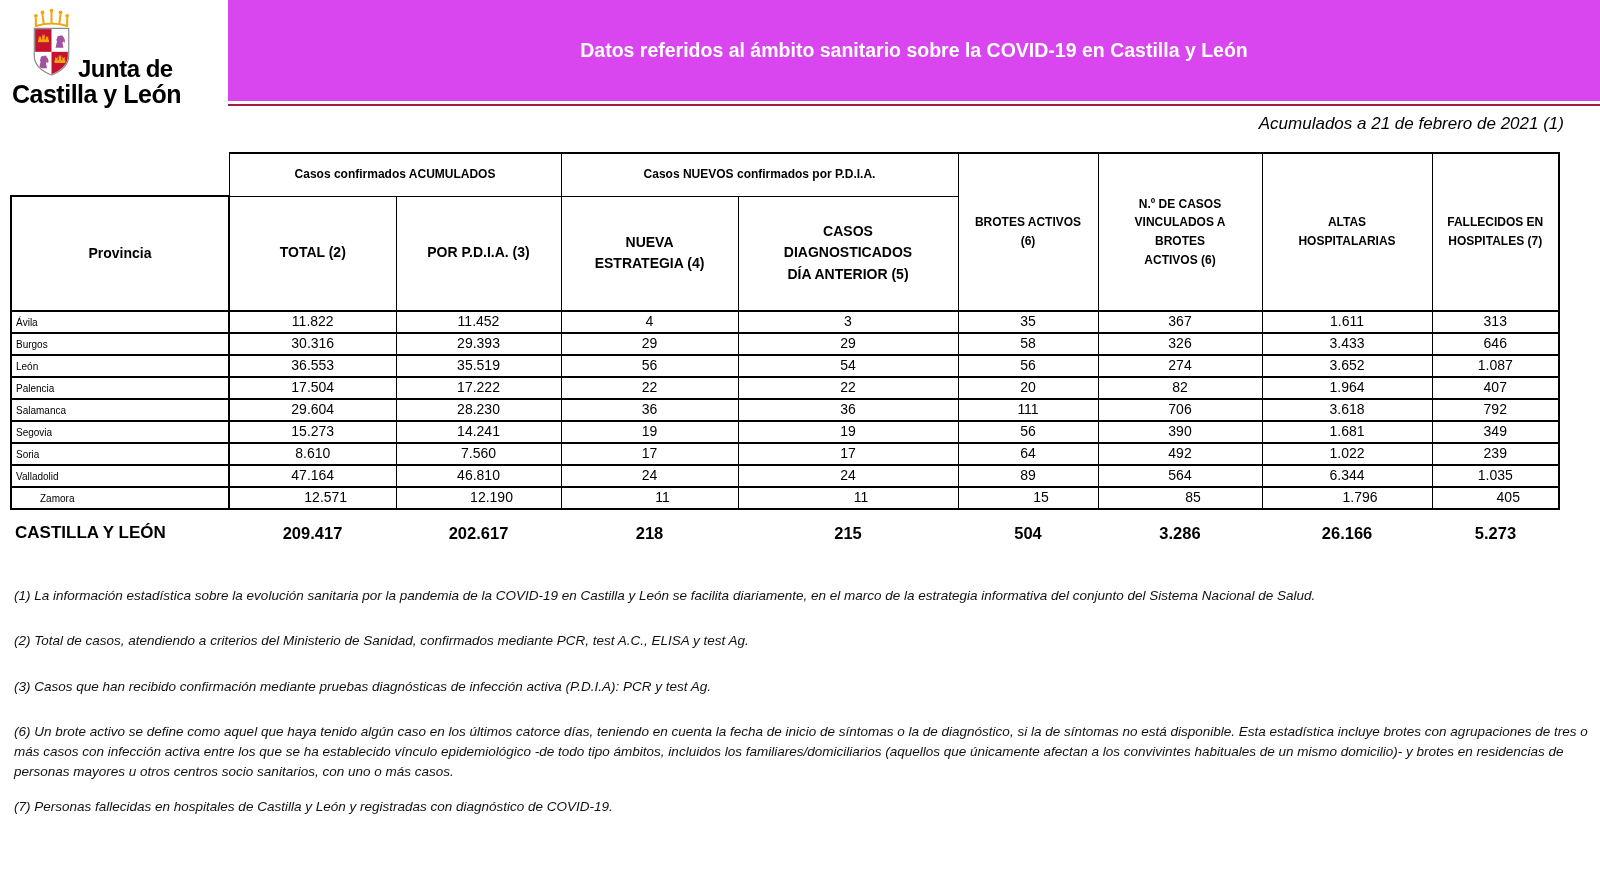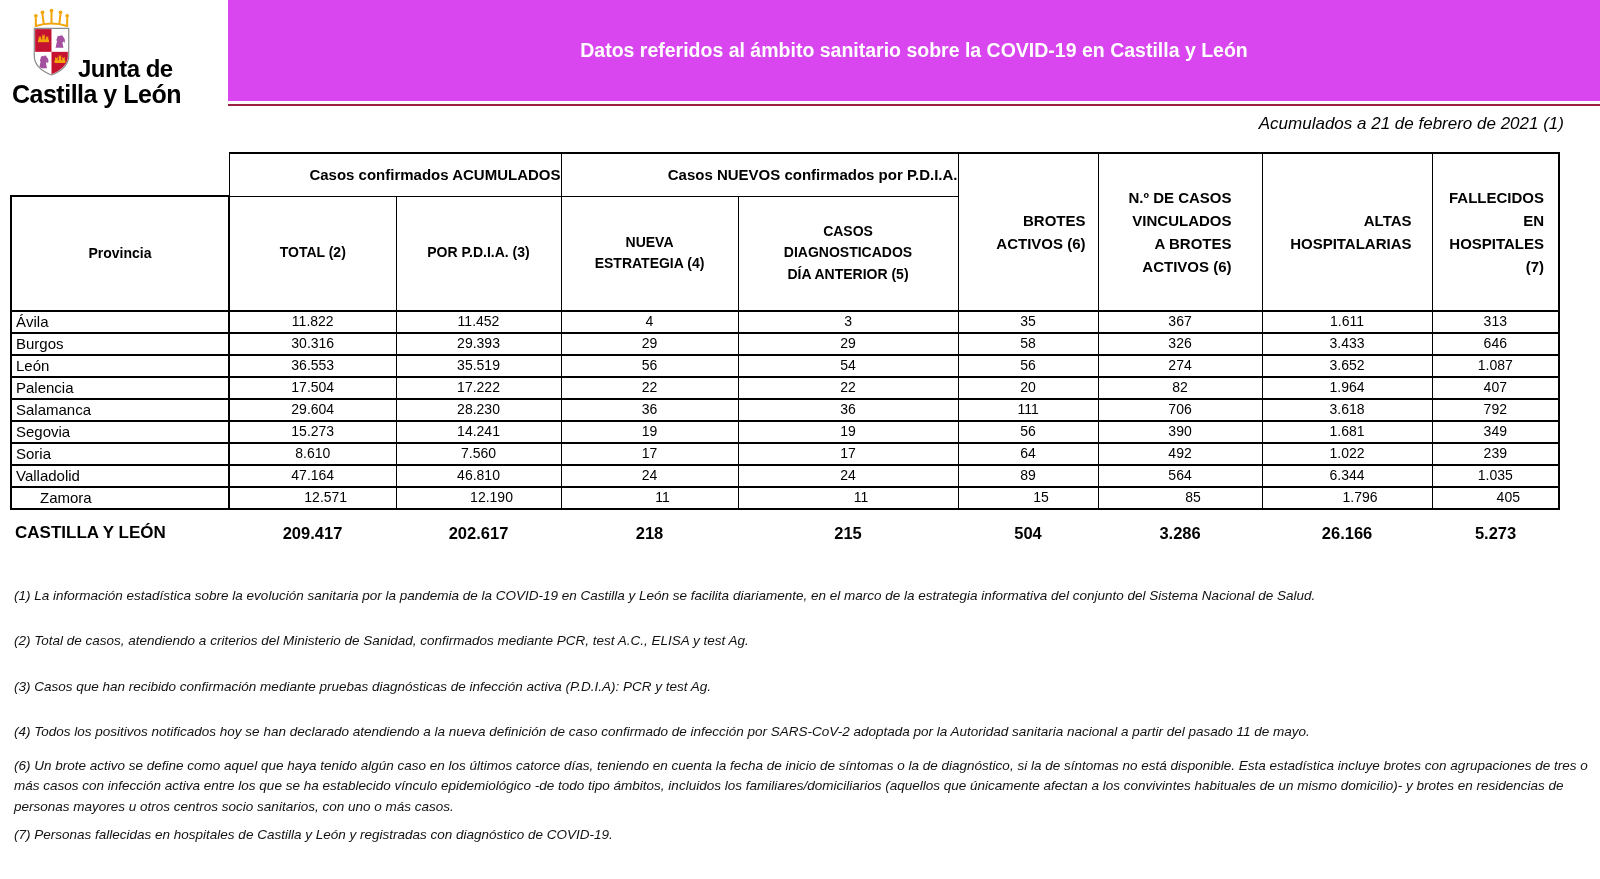--- a/index.html
+++ b/index.html
@@ -32,38 +32,38 @@
   
   .tablewrap { position:absolute; left:10px; top:152px; }
   table { border-collapse:collapse; table-layout:fixed; width:1548px; }
   col.c1{width:218px} col.c2{width:167px} col.c3{width:165px} col.c4{width:177px}
   col.c5{width:220px} col.c6{width:140px} col.c7{width:164px} col.c8{width:170px} col.c9{width:127px}
 
   thead th {
     border:1px solid #000; font-weight:700; text-align:center; vertical-align:middle;
     line-height:1.55;
   }
-  tr.group-row th { height:43px; font-size:15px; border-top-width:2px;text-align:right; }
+  tr.group-row th { height:43px; font-size:12px; border-top-width:2px; }
   tr.sub-row th   { height:115px; font-size:14px; }
   th.corner { border:none; background:#fff; }
   th.provincia { border:2px solid #000; font-size:15px; }
   th.pad-nueva   { padding:16px 26px; }
   th.pad-diag    { padding:0 40px; }
   th.pad-brotes  { padding:7px 12px; border-bottom-width:2px; }
   th.pad-vinc    { padding:0 30px; border-bottom-width:2px; }
   th.pad-altas   { padding:0 20px; border-bottom-width:2px; }
   th.pad-fall    { padding:0 14px; border-bottom-width:2px; border-right-width:2px; }
   tr.sub-row th  { border-bottom-width:2px; }
 
   tbody td {
     border:1px solid #000; border-top-width:2px;
     height:22px; font-size:14px; text-align:center; padding:0 2px; line-height:1.1;
   }
   tbody td:first-child {
-    text-align:left; padding-left:4px; font-size:15px;
+    text-align:left; padding-left:4px; font-size:10px;
     border-left-width:2px; border-right-width:2px;
   }
   tbody td:last-child { border-right-width:2px; }
   tbody tr:last-child td { border-bottom-width:2px;padding-left:28px; }
 
   tfoot td { border:none; font-weight:700; font-size:16.5px; text-align:center; padding-top:13px; }
   tfoot td:first-child { text-align:left; padding-left:4px; font-size:17px; }
 
   
   .footnotes {
@@ -282,16 +282,15 @@
           <td>5.273</td>
         </tr>
     </tfoot>
   </table>
 </div>
 
 <div class="footnotes">
     <p>(1) La información estadística sobre la evolución sanitaria por la pandemia de la COVID-19 en Castilla y León se facilita diariamente, en el marco de la estrategia informativa del conjunto del Sistema Nacional de Salud.</p>
     <p>(2) Total de casos, atendiendo a criterios del Ministerio de Sanidad, confirmados mediante PCR, test A.C., ELISA y test Ag.</p>
     <p>(3) Casos que han recibido confirmación mediante pruebas diagnósticas de infección activa (P.D.I.A): PCR y test Ag.</p>
-    <p>(4) Todos los positivos notificados hoy se han declarado atendiendo a la nueva definición de caso confirmado de infección por SARS-CoV-2 adoptada por la Autoridad sanitaria nacional a partir del pasado 11 de mayo.</p>
     <p>(6) Un brote activo se define como aquel que haya tenido algún caso en los últimos catorce días, teniendo en cuenta la fecha de inicio de síntomas o la de diagnóstico, si la de síntomas no está disponible. Esta estadística incluye brotes con agrupaciones de tres o más casos con infección activa entre los que se ha establecido vínculo epidemiológico -de todo tipo ámbitos, incluidos los familiares/domiciliarios (aquellos que únicamente afectan a los convivintes habituales de un mismo domicilio)- y brotes en residencias de personas mayores u otros centros socio sanitarios, con uno o más casos.</p>
     <p>(7) Personas fallecidas en hospitales de Castilla y León y registradas con diagnóstico de COVID-19.</p>
   </div>
 
 </body></html>

